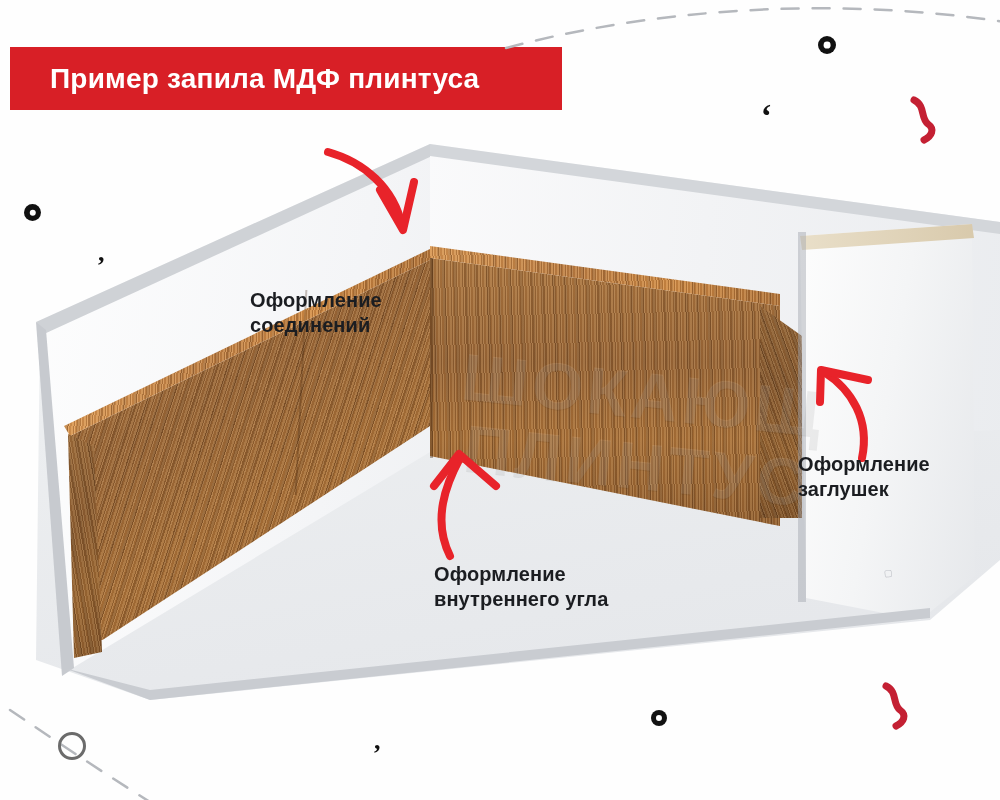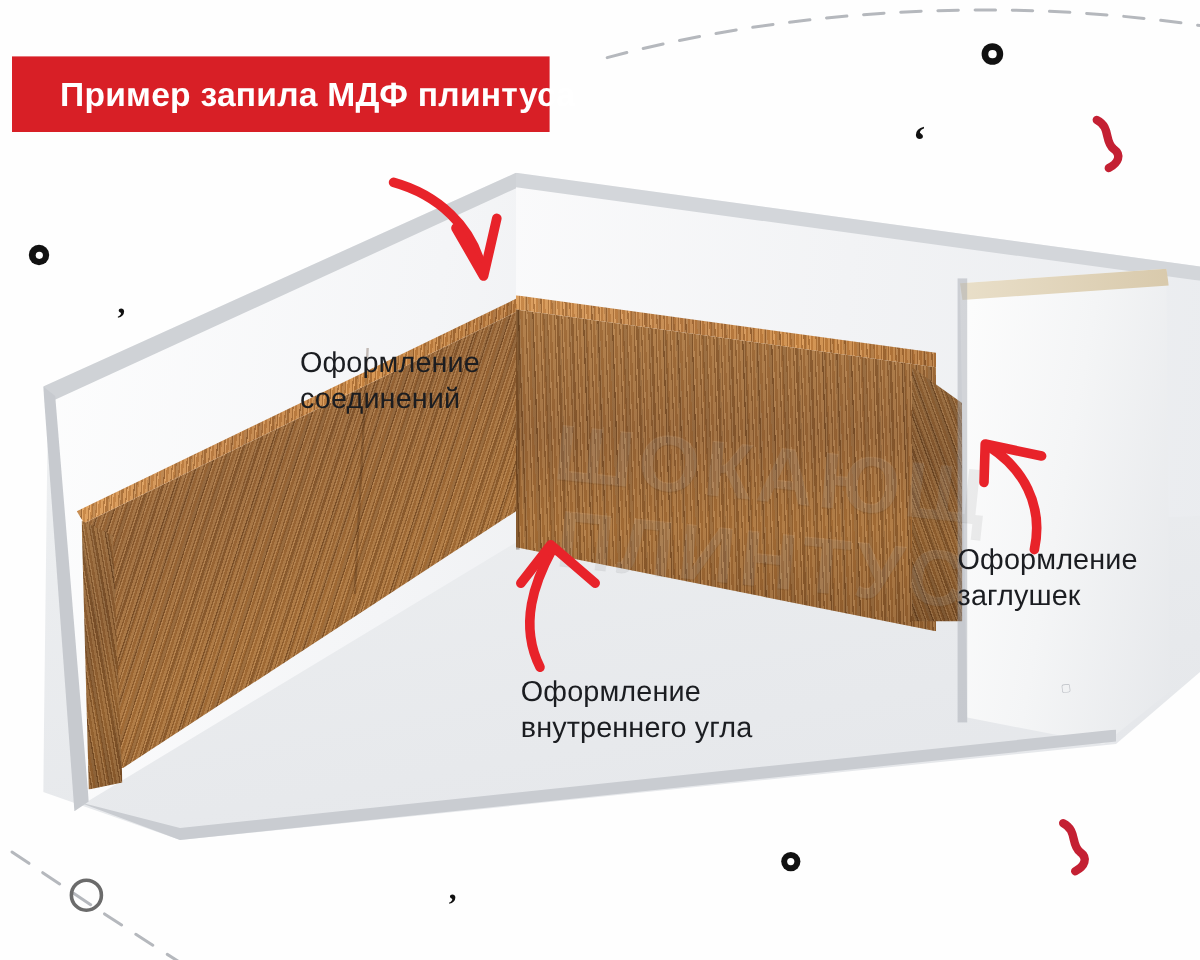--- a/index.html
+++ b/index.html
@@ -25,21 +25,21 @@
   }
   .ring-hollow{border-radius:50%;border:3px solid #6b6b6b;background:transparent;}
   .comma{
     color:#111;font-weight:700;line-height:1;
     font-family:"Liberation Serif","DejaVu Serif",serif;
   }
   .squiggle{position:absolute;}
 
   
   #banner{
-    position:absolute;left:10px;top:47px;width:448px;height:63px;
+    position:absolute;left:10px;top:47px;width:552px;height:63px;
     background:#d81f26;
     display:flex;align-items:center;
   }
   #banner .btxt{
     color:#ffffff;font-size:28px;font-weight:700;letter-spacing:.2px;
     margin-left:40px;white-space:nowrap;
   }
 
   
   #scene{position:absolute;left:0;top:0;width:1000px;height:800px;}
@@ -62,21 +62,21 @@
         rgba(80,40,14,.10) 2px, rgba(80,40,14,.10) 4px,
         rgba(255,235,200,.10) 4px, rgba(255,235,200,.10) 6px),
       repeating-linear-gradient(var(--ga,100deg),
         rgba(40,18,4,.16) 0px, rgba(40,18,4,.16) 3px,
         rgba(0,0,0,0) 3px, rgba(0,0,0,0) 11px),
       linear-gradient(var(--gb,160deg), #b07a42 0%, #9a6737 38%, #a97138 62%, #8a5a2d 100%);
   }
 
   
   .lbl{
-    position:absolute;color:#1b1d21;font-weight:400;font-size:24px;line-height:1.25;
+    position:absolute;color:#1b1d21;font-weight:700;font-size:20px;line-height:1.25;
     white-space:pre-line;letter-spacing:.1px;
   }
 
   
   .wm{
     position:absolute;color:rgba(255,255,255,.10);
     font-weight:800;font-size:66px;letter-spacing:4px;line-height:1.08;
     white-space:pre-line;text-align:center;
     text-shadow:0 1px 0 rgba(0,0,0,.07);
     pointer-events:none;

